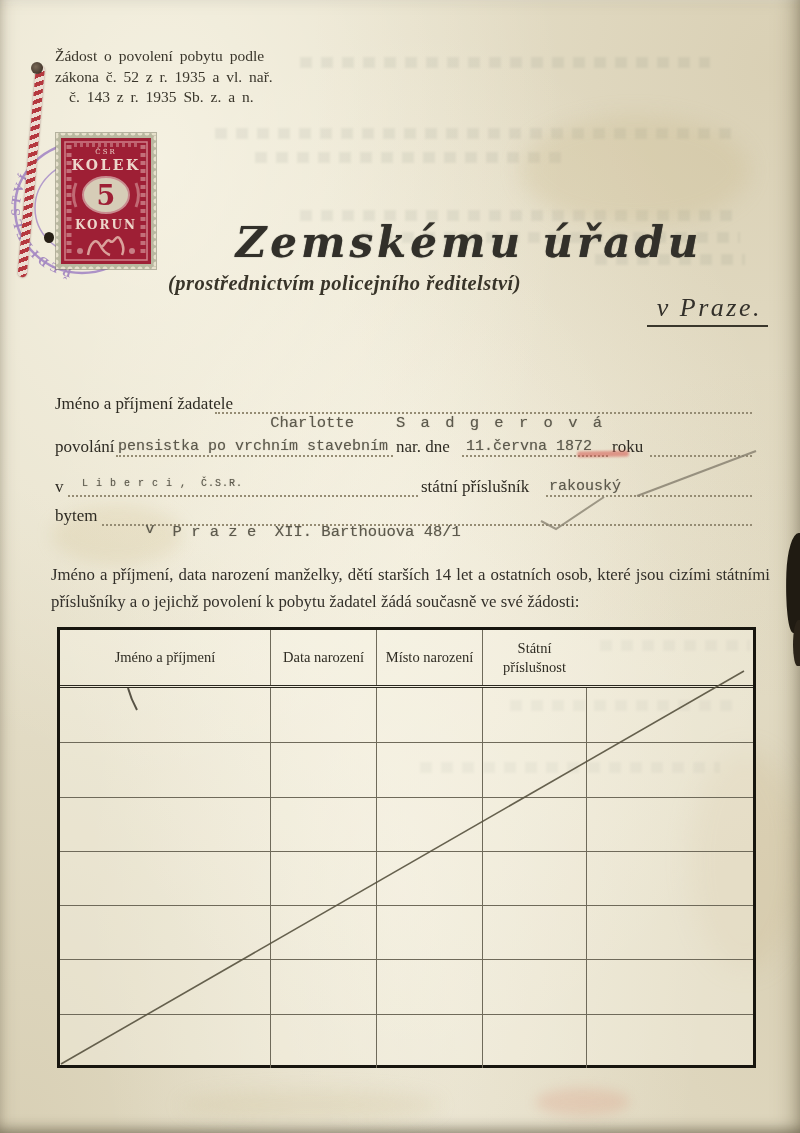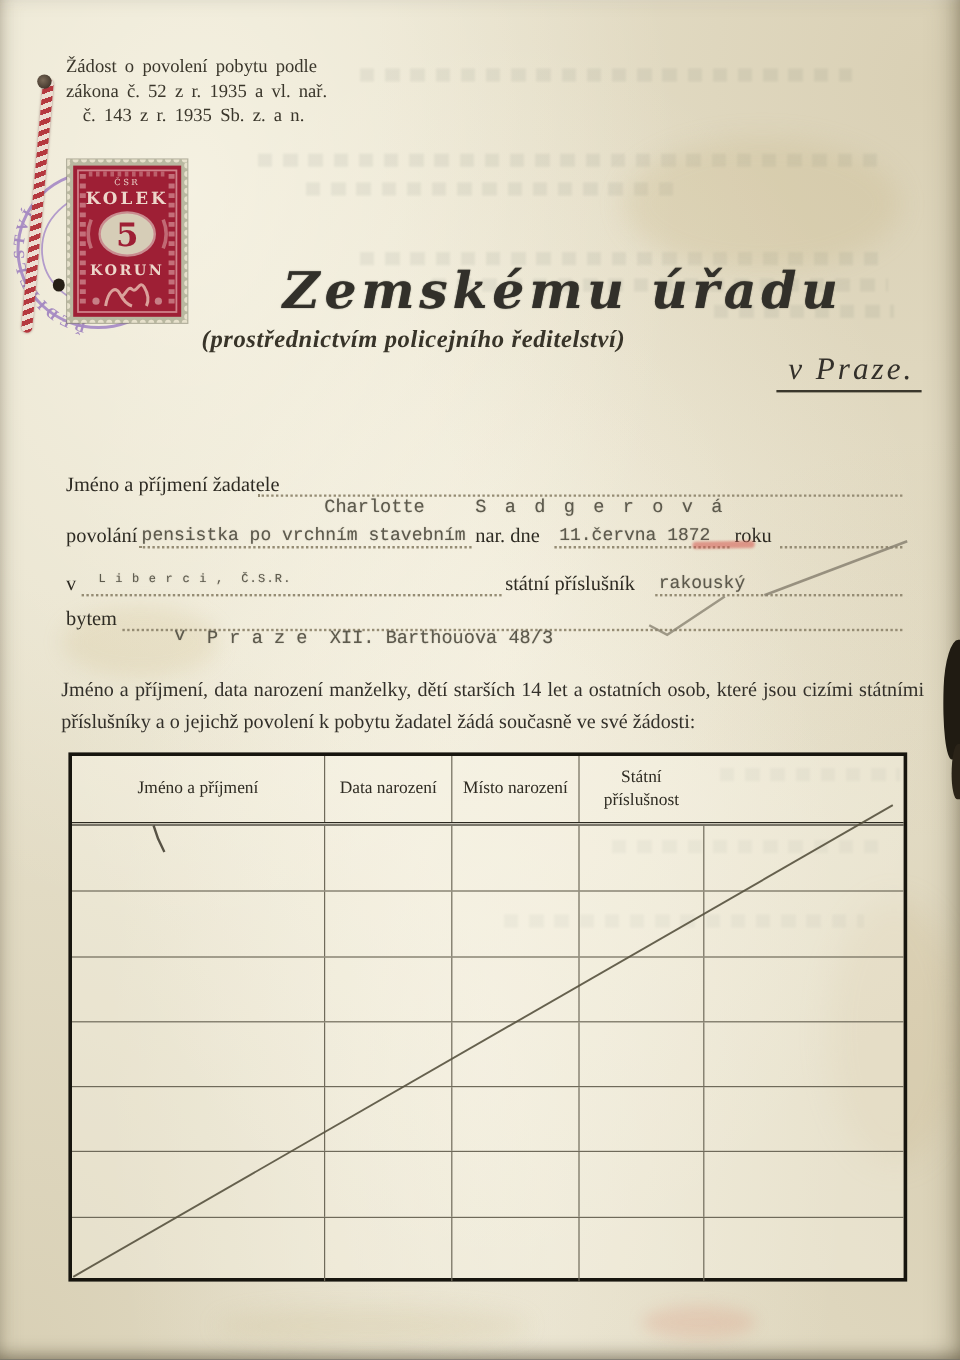--- a/index.html
+++ b/index.html
@@ -144,21 +144,21 @@
   <div class="abs lbl" style="left:55px;top:477px;">v</div>
   <div class="abs dot" style="left:68px;top:495px;width:350px;"></div>
   <div class="abs typed" style="left:82px;top:478px;font-size:10px;letter-spacing:1px;">L i b e r c i ,  Č.S.R.</div>
   <div class="abs lbl" style="left:421px;top:477px;">státní příslušník</div>
   <div class="abs dot" style="left:546px;top:495px;width:206px;"></div>
   <div class="abs typed" style="left:549px;top:478px;font-size:15px;">rakouský</div>
 
   <div class="abs lbl" style="left:55px;top:506px;">bytem</div>
   <div class="abs dot" style="left:102px;top:524px;width:650px;"></div>
   <div class="abs typed" style="left:108px;top:505px;font-size:15.5px;">
-    <span style="position:relative;top:-3px;">v</span><span style="display:inline-block;width:18px;"></span><span>P r a z e  XII. Barthouova 48/3</span>
+    <span style="position:relative;top:-3px;">v</span><span style="display:inline-block;width:18px;"></span><span>P r a z e  XII. Barthouova 48/1</span>
   </div>
 
   <svg class="abs" style="left:0;top:0;pointer-events:none;" width="800" height="560" viewBox="0 0 800 560">
     <path d="M637,496 L756,451" stroke="#8a8372" stroke-width="2.2" fill="none" opacity=".85"></path>
     <path d="M541,521 L556,529 L604,497" stroke="#8a8372" stroke-width="2" fill="none" opacity=".8"></path>
   </svg>
 
   <div class="abs para">Jméno a příjmení, data narození manželky, dětí starších 14 let a ostatních osob, které jsou cizími státními příslušníky a o jejichž povolení k pobytu žadatel žádá současně ve své žádosti:</div>
 
   <div class="abs ptable">

